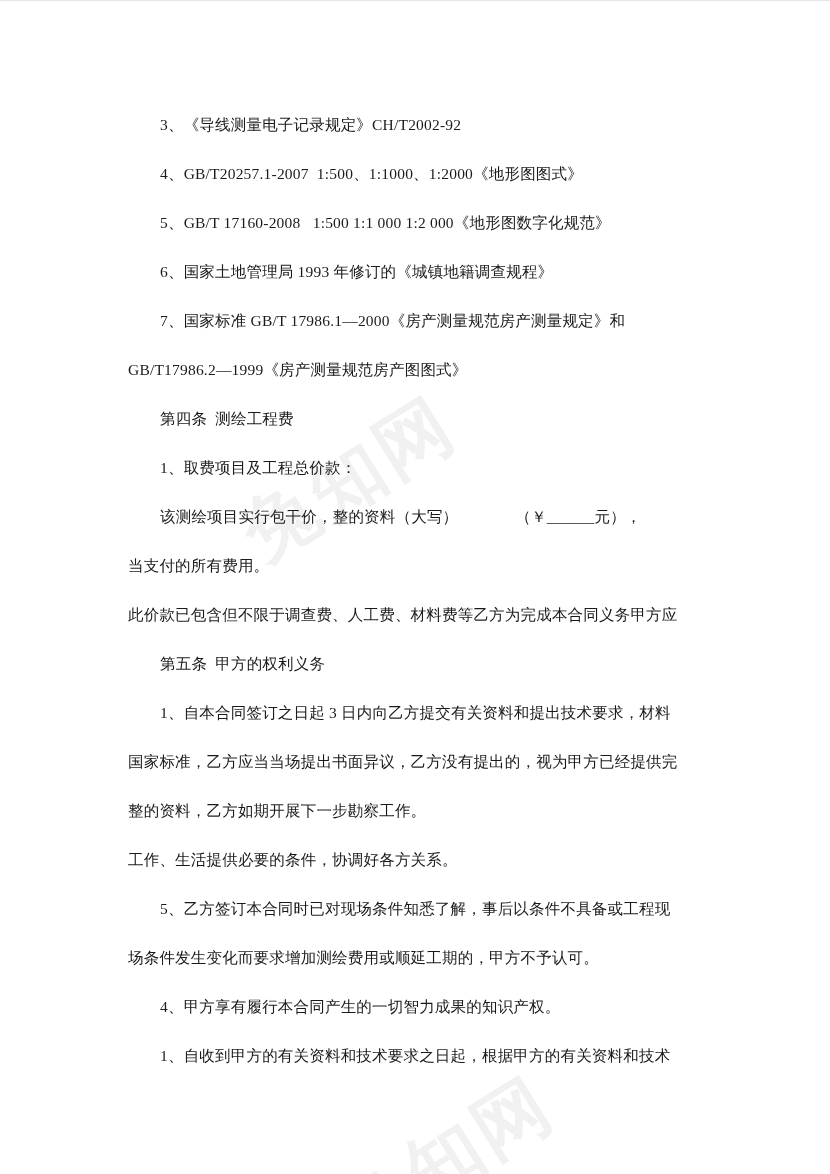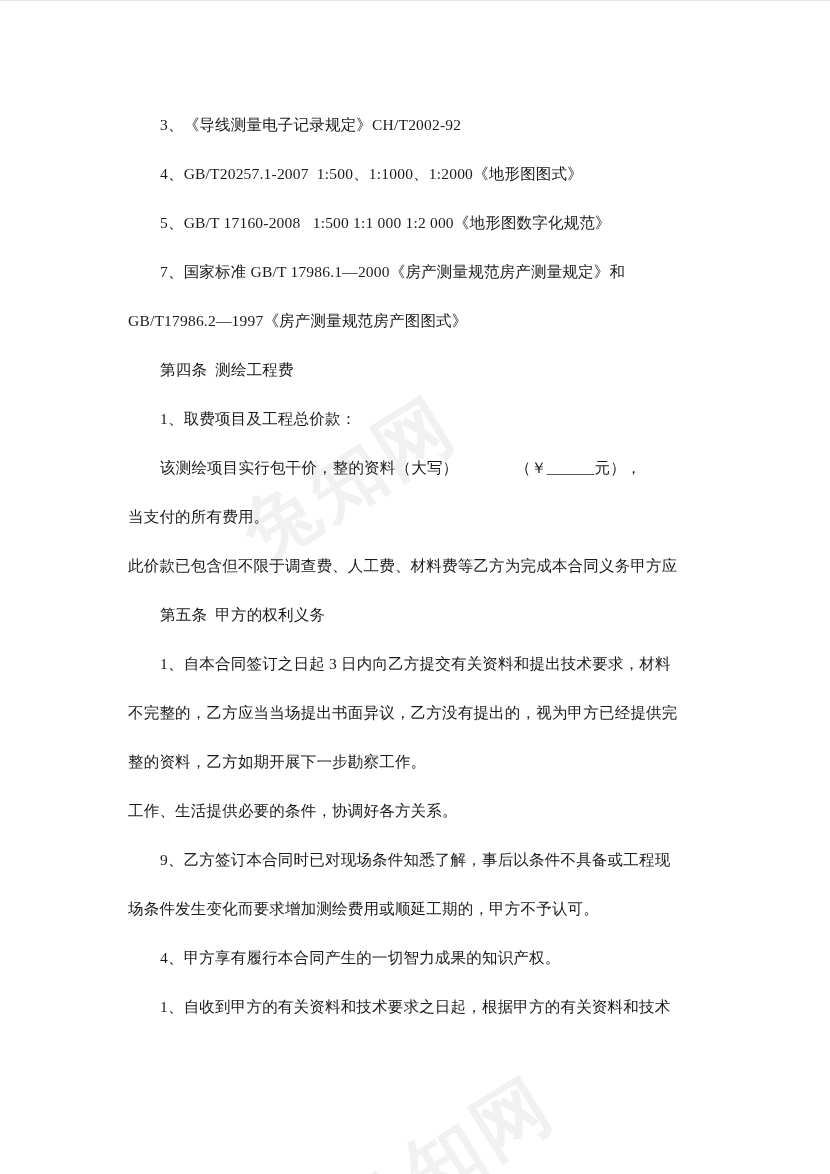--- a/index.html
+++ b/index.html
@@ -88,31 +88,32 @@
   <div class="page-inner">
     <div class="page-edge-top"></div>
 
     <div class="watermark wm-1">兔知网</div>
     <div class="watermark wm-2">兔知网</div>
 
     <div class="content">
       <p class="para indent-2">3、《导线测量电子记录规定》CH/T2002-92</p>
       <p class="para indent-2">4、GB/T20257.1-2007  1:500、1:1000、1:2000《地形图图式》</p>
       <p class="para indent-2">5、GB/T 17160-2008   1:500 1:1 000 1:2 000《地形图数字化规范》</p>
+      <p class="para indent-2">6、国家土地管理局 1993 年修订的《城镇地籍调查规程》</p>
       <p class="para indent-2">7、国家标准 GB/T 17986.1—2000《房产测量规范房产测量规定》和</p>
-      <p class="para indent-0">GB/T17986.2—1997《房产测量规范房产图图式》</p>
+      <p class="para indent-0">GB/T17986.2—1999《房产测量规范房产图图式》</p>
       <p class="para indent-2 bold">第四条  测绘工程费</p>
       <p class="para indent-2 bold">1、取费项目及工程总价款：</p>
       <p class="para indent-2">该测绘项目实行包干价，整的资料（大写）              （￥______元），</p>
       <p class="para indent-0">当支付的所有费用。</p>
       <p class="para indent-0">此价款已包含但不限于调查费、人工费、材料费等乙方为完成本合同义务甲方应</p>
       <p class="para indent-2 bold">第五条  甲方的权利义务</p>
       <p class="para indent-2">1、自本合同签订之日起 3 日内向乙方提交有关资料和提出技术要求，材料</p>
-      <p class="para indent-0">不完整的，乙方应当当场提出书面异议，乙方没有提出的，视为甲方已经提供完</p>
+      <p class="para indent-0">国家标准，乙方应当当场提出书面异议，乙方没有提出的，视为甲方已经提供完</p>
       <p class="para indent-0">整的资料，乙方如期开展下一步勘察工作。</p>
       <p class="para indent-0">工作、生活提供必要的条件，协调好各方关系。</p>
-      <p class="para indent-2">9、乙方签订本合同时已对现场条件知悉了解，事后以条件不具备或工程现</p>
+      <p class="para indent-2">5、乙方签订本合同时已对现场条件知悉了解，事后以条件不具备或工程现</p>
       <p class="para indent-0">场条件发生变化而要求增加测绘费用或顺延工期的，甲方不予认可。</p>
       <p class="para indent-2">4、甲方享有履行本合同产生的一切智力成果的知识产权。</p>
       <p class="para indent-2">1、自收到甲方的有关资料和技术要求之日起，根据甲方的有关资料和技术</p>
     </div>
   </div>
 </div>
 
 </body></html>

